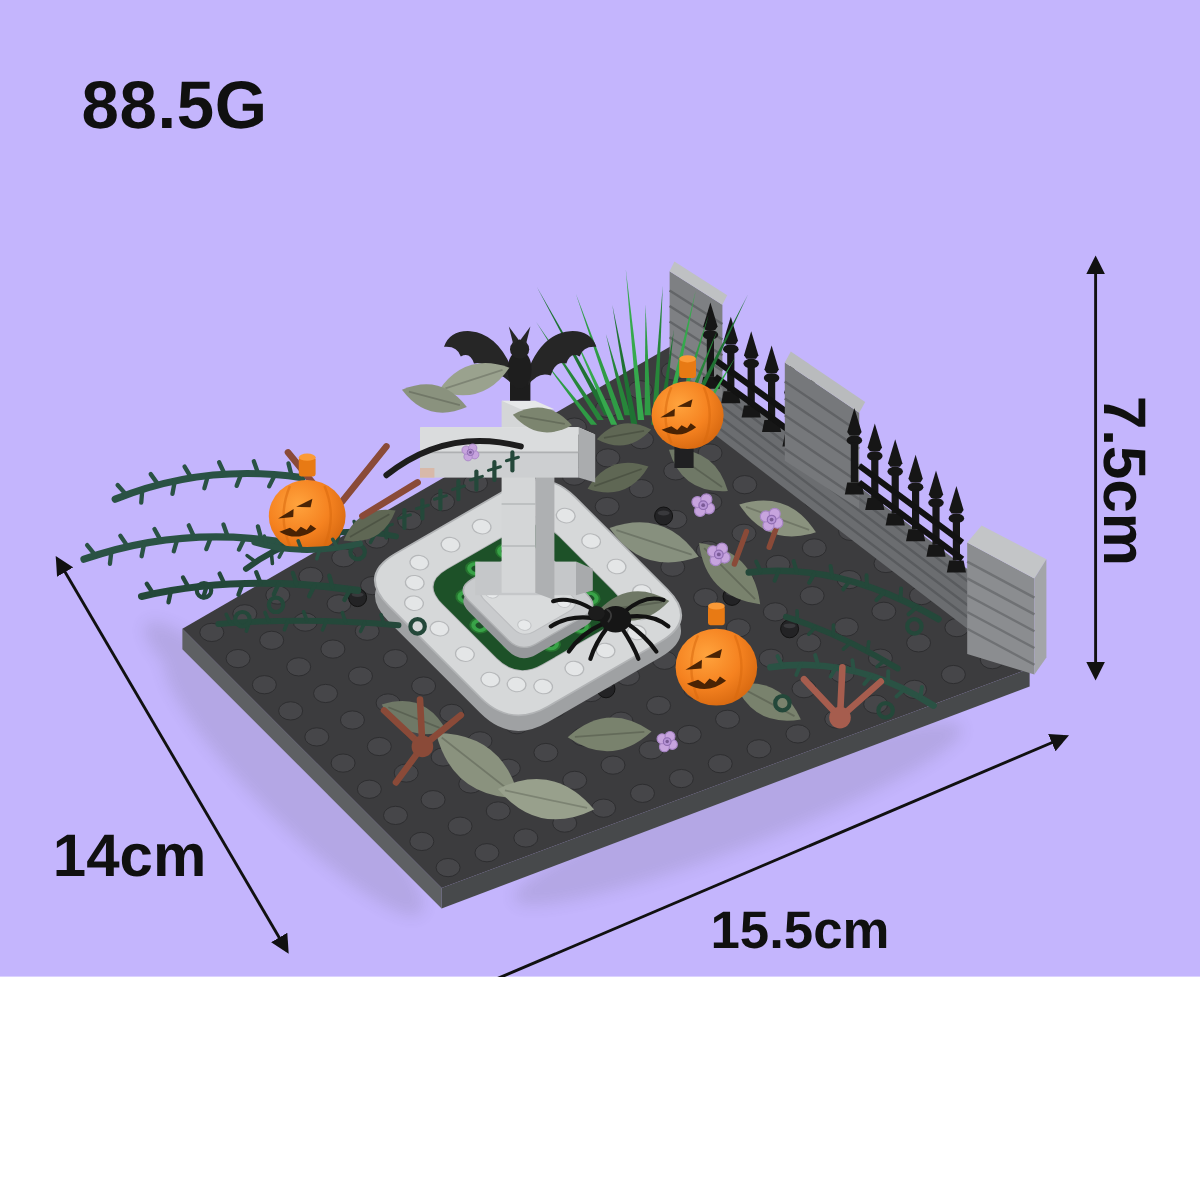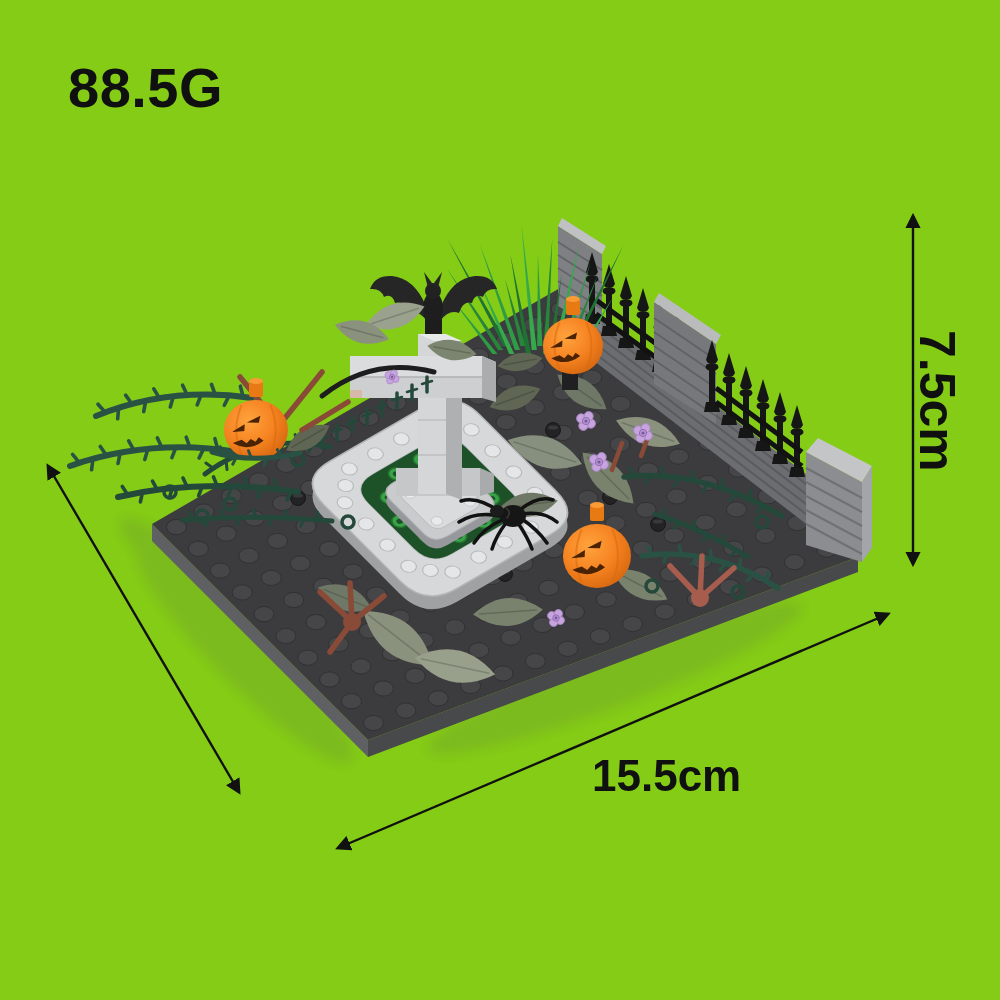--- a/index.html
+++ b/index.html
@@ -1,16 +1,16 @@
 <!DOCTYPE html>
 <html><head>
 <meta charset="utf-8">
 <style>
   html,body{margin:0;padding:0;background:#fff;}
-  .stage{position:relative;width:1000px;height:1000px;background:#84cc16;overflow:hidden;
+  .stage{position:relative;width:1000px;height:814px;background:#c4b5fd;overflow:hidden;
          font-family:"Liberation Sans",sans-serif;}
   .stage svg{position:absolute;left:0;top:0;}
   .label{position:absolute;font-weight:bold;color:#101010;line-height:1;white-space:nowrap;}
   #weight-label{left:68px;top:60px;font-size:56px;letter-spacing:.5px;}
   #height-label{left:912px;top:330px;font-size:50px;writing-mode:vertical-rl;}
   #depth-label{left:44px;top:688px;font-size:50px;}
   #width-label{left:592px;top:754px;font-size:44px;}
 </style>
 </head>
 <body>
@@ -649,15 +649,16 @@
 
   <g id="arrows" stroke="#111" stroke-width="2.4" fill="#111">
     <line x1="913" y1="216" x2="913" y2="564" marker-start="url(#ah)" marker-end="url(#ah)"></line>
     <line x1="48" y1="466" x2="239" y2="792" marker-start="url(#ah)" marker-end="url(#ah)"></line>
     <line x1="338" y1="848" x2="888" y2="614" marker-start="url(#ah)" marker-end="url(#ah)"></line>
   </g>
 </svg>
 
 <div class="label" id="weight-label">88.5G</div>
 <div class="label" id="height-label">7.5cm</div>
+<div class="label" id="depth-label">14cm</div>
 <div class="label" id="width-label">15.5cm</div>
 
 </div>
 
 </body></html>

